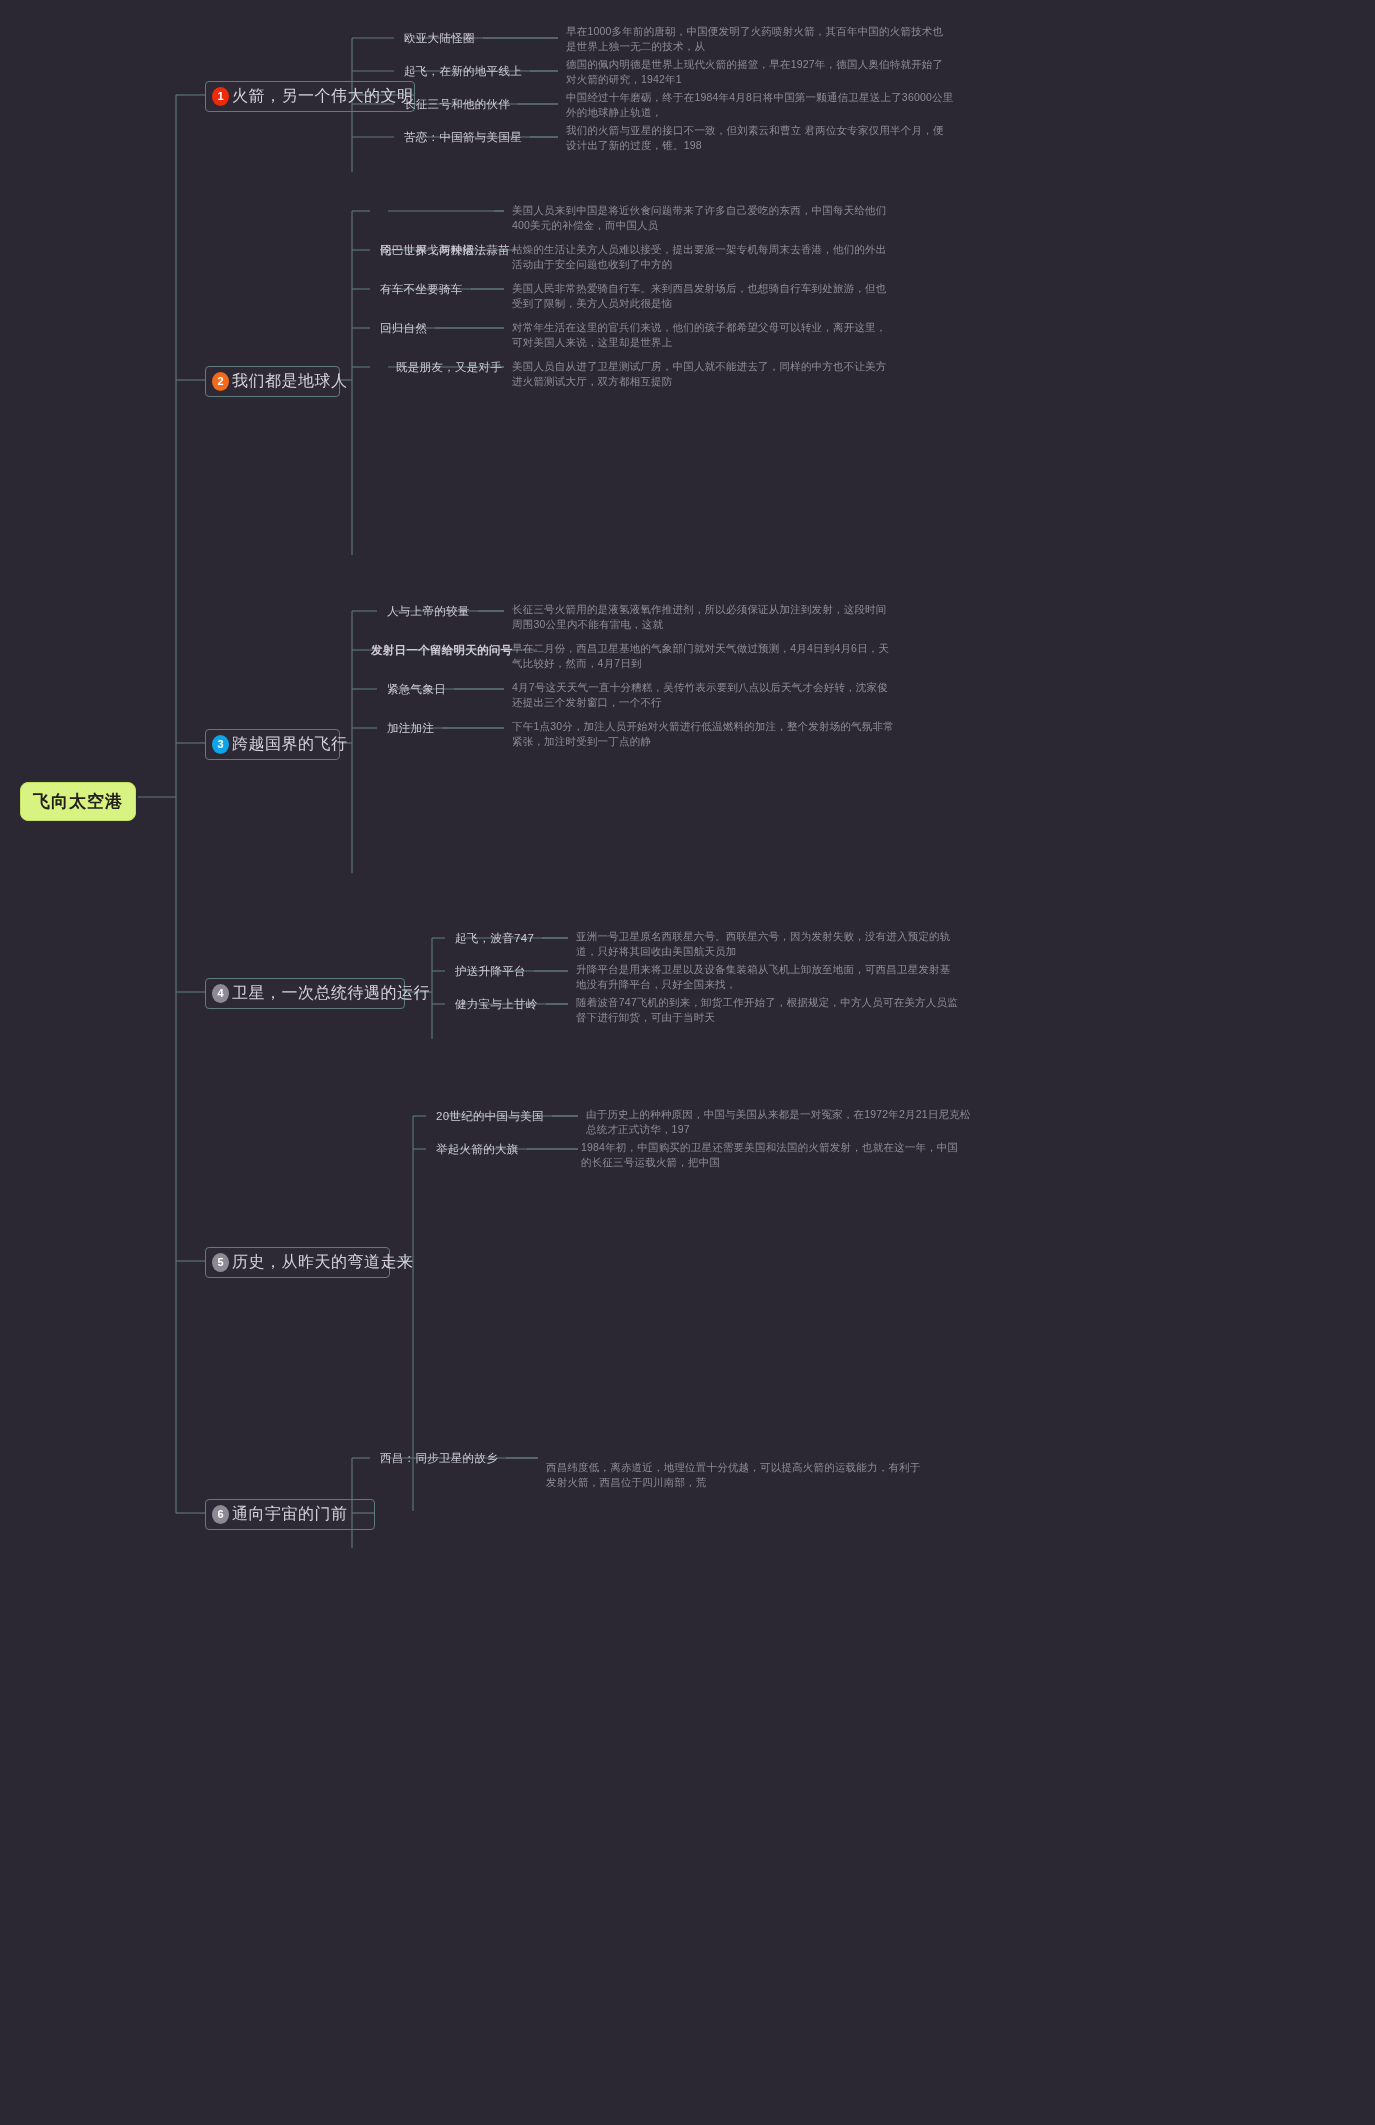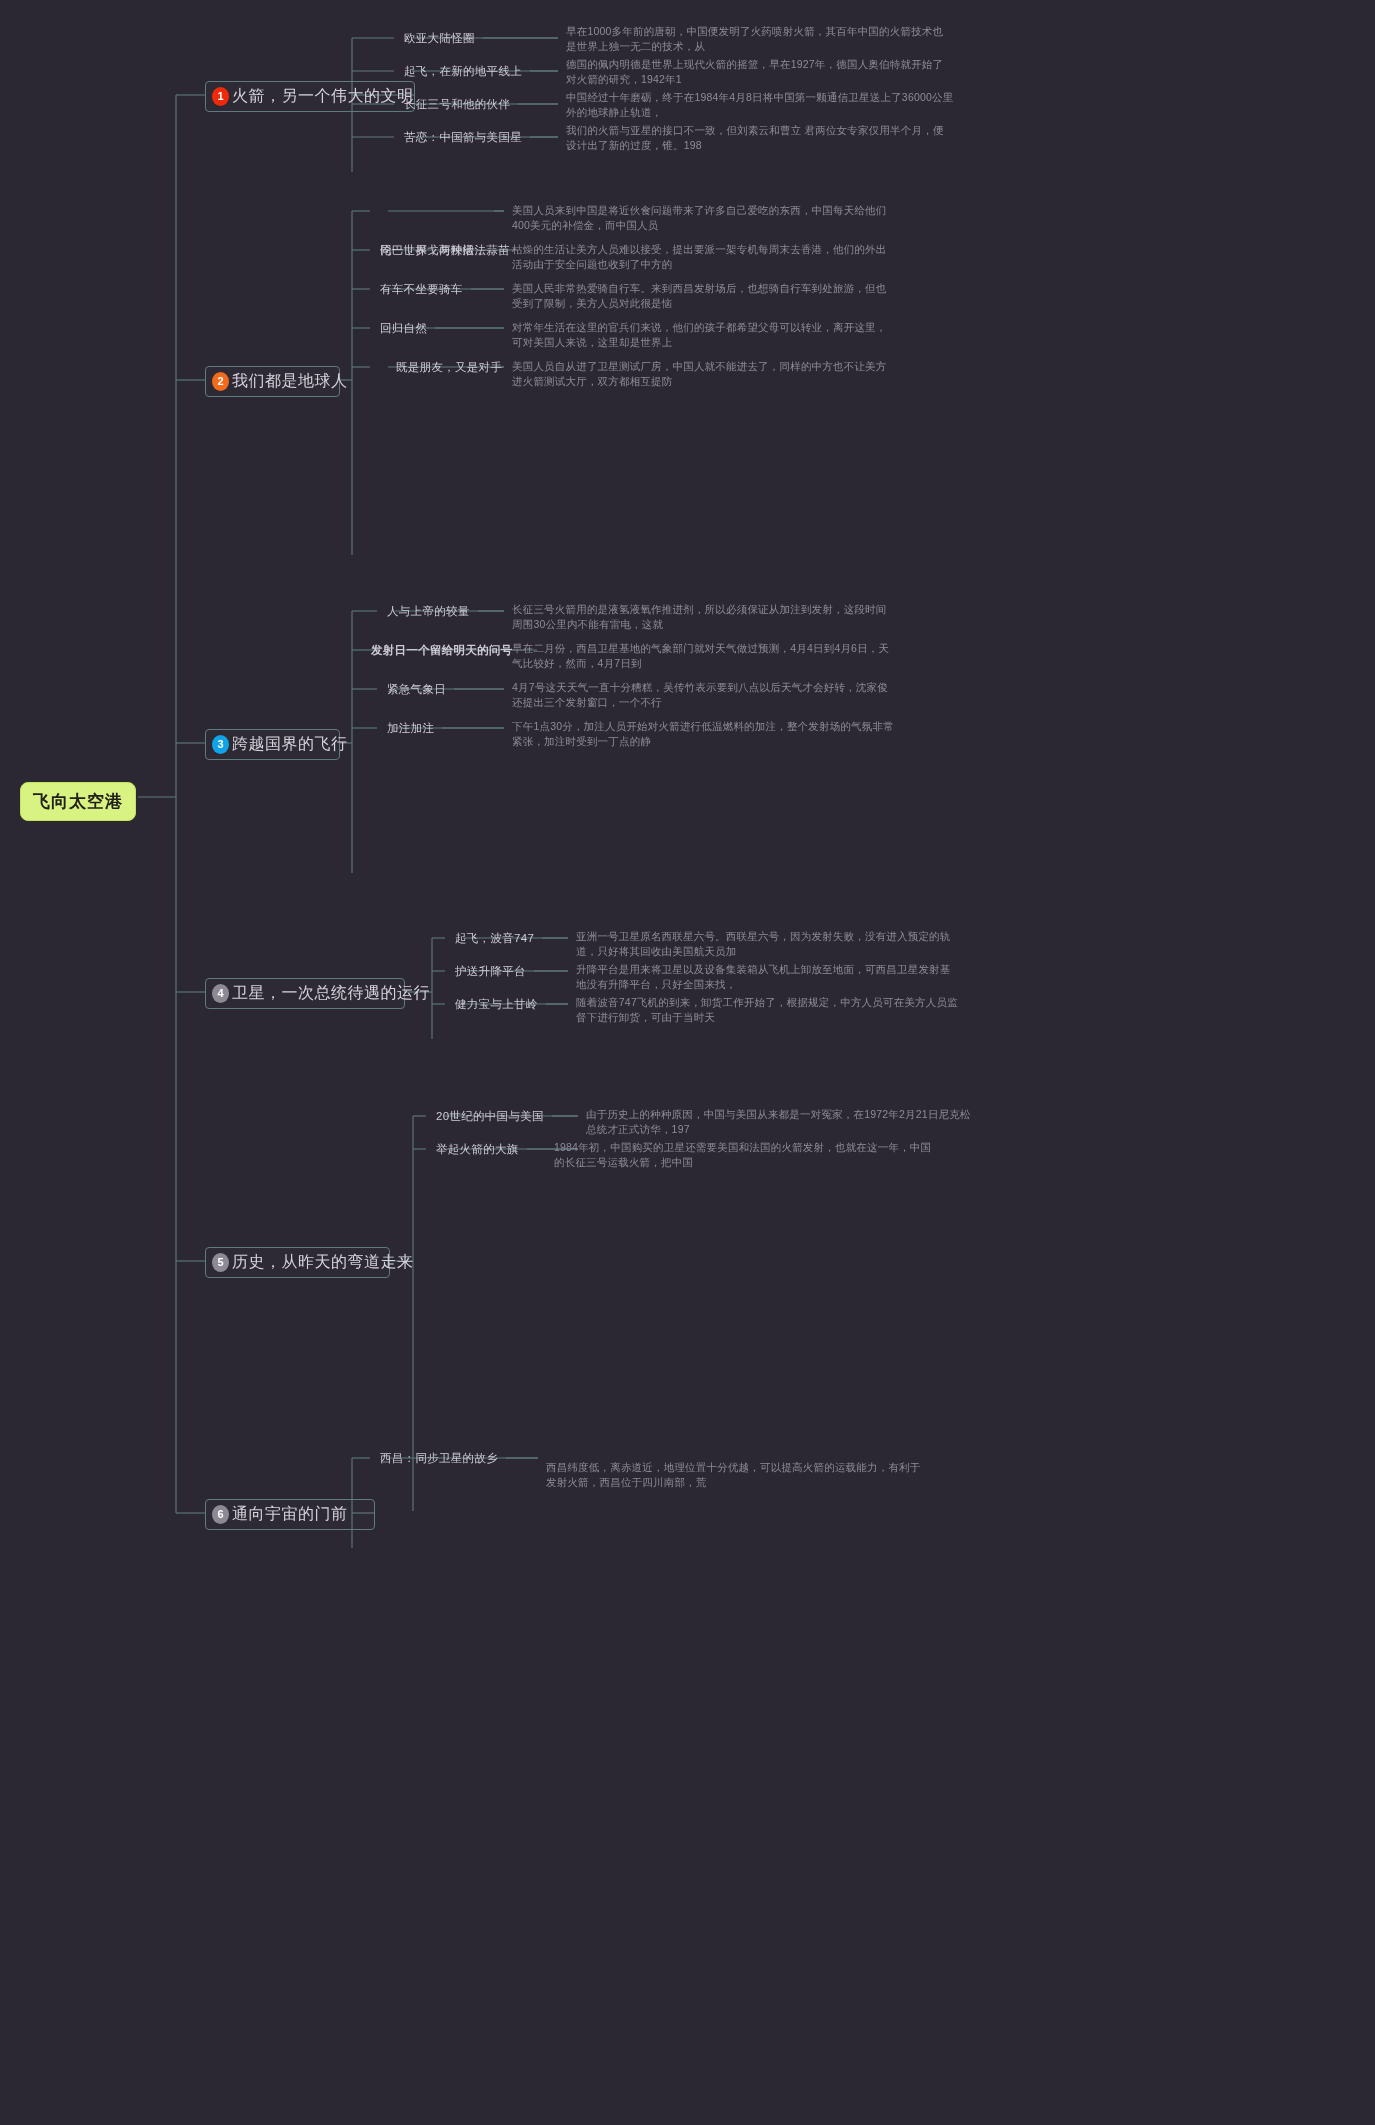--- a/index.html
+++ b/index.html
@@ -256,21 +256,21 @@
       <div class="branch-node" style="left: 205px; width: 185px; top: 1247px;">
         <span class="badge" style="background: rgb(141, 138, 149);">5</span>
         <span class="branch-label">历史，从昨天的弯道走来</span>
       </div>
       <div class="topic" style="left: 436px; top: 1109px;">20世纪的中国与美国</div>
       <div class="detail" style="left: 586px; top: 1107px;">
         <span>由于历史上的种种原因，中国与美国从来都是一对冤家，在1972年2月21日尼克松</span>
         <span>总统才正式访华，197</span>
       </div>
       <div class="topic" style="left: 436px; top: 1142px;">举起火箭的大旗</div>
-      <div class="detail" style="left: 554px; top: 1140px;">
+      <div class="detail" style="left: 581px; top: 1140px;">
         <span>1984年初，中国购买的卫星还需要美国和法国的火箭发射，也就在这一年，中国</span>
         <span>的长征三号运载火箭，把中国</span>
       </div>
       <div class="branch-node" style="left: 205px; width: 170px; top: 1499px;">
         <span class="badge" style="background: rgb(141, 138, 149);">6</span>
         <span class="branch-label">通向宇宙的门前</span>
       </div>
       <div class="topic" style="left: 380px; top: 1451px;">西昌：同步卫星的故乡</div>
       <div class="detail" style="left: 546px; top: 1460px;">
         <span>西昌纬度低，离赤道近，地理位置十分优越，可以提高火箭的运载能力，有利于</span>

